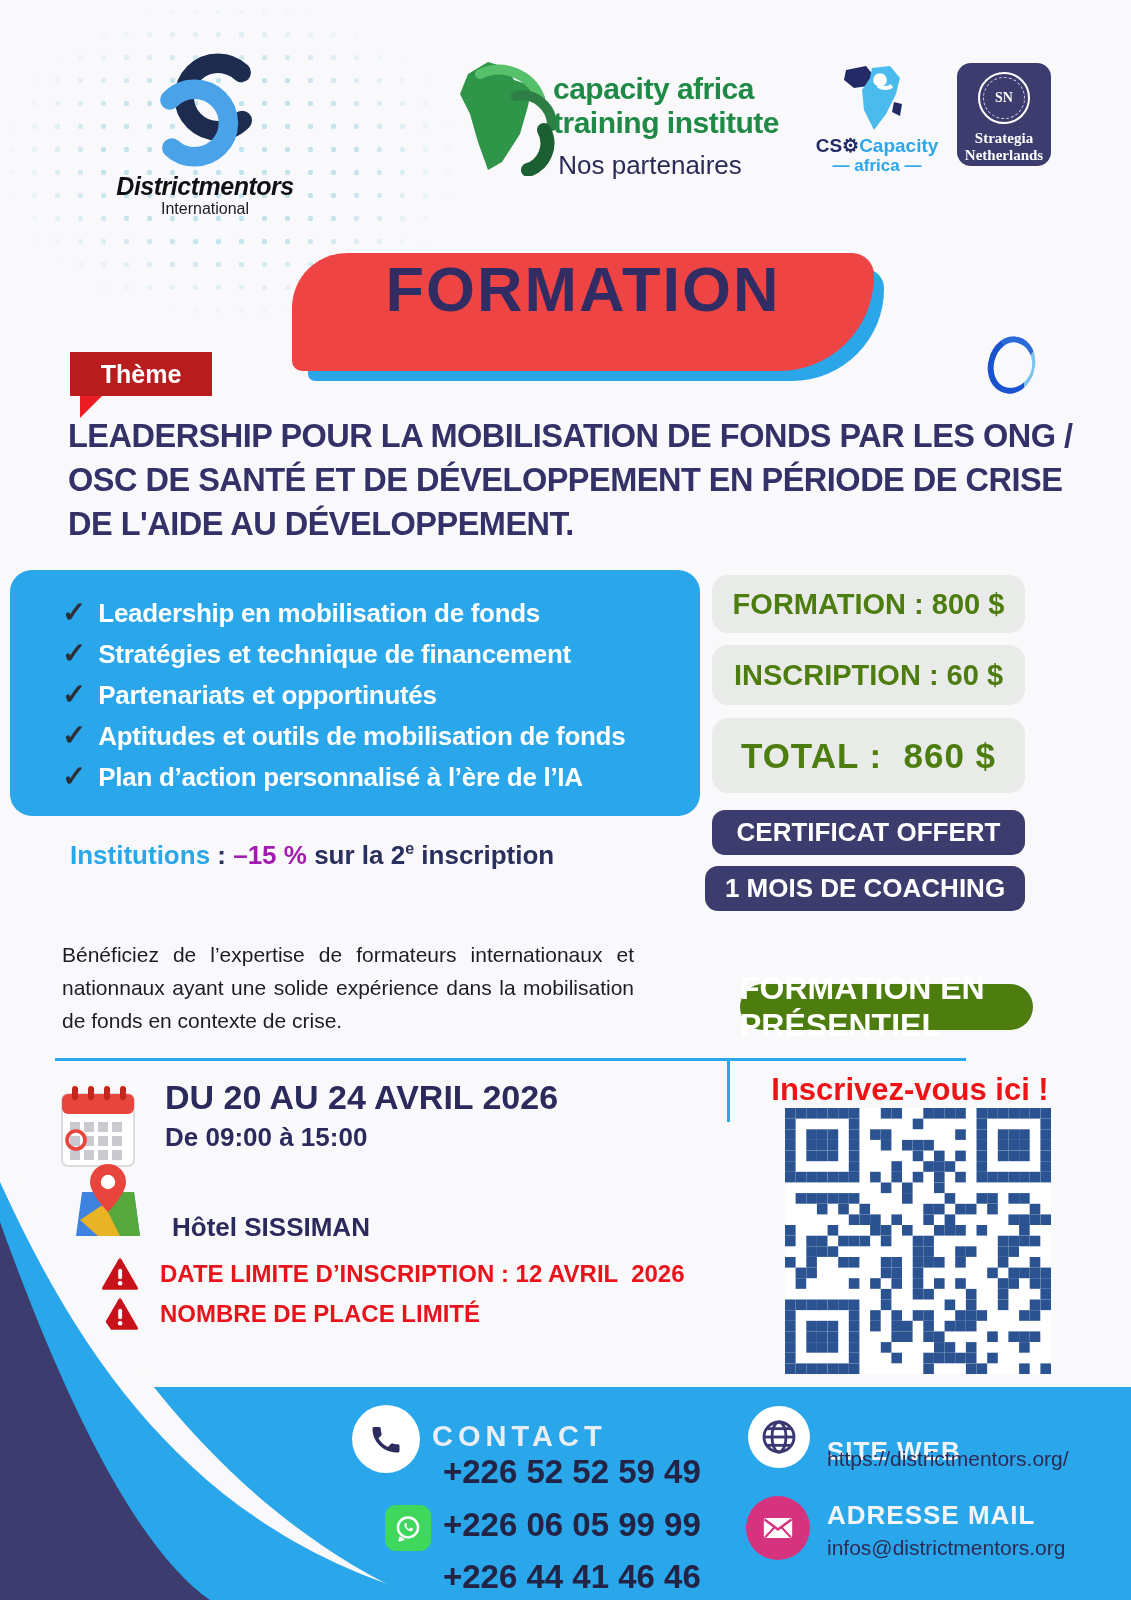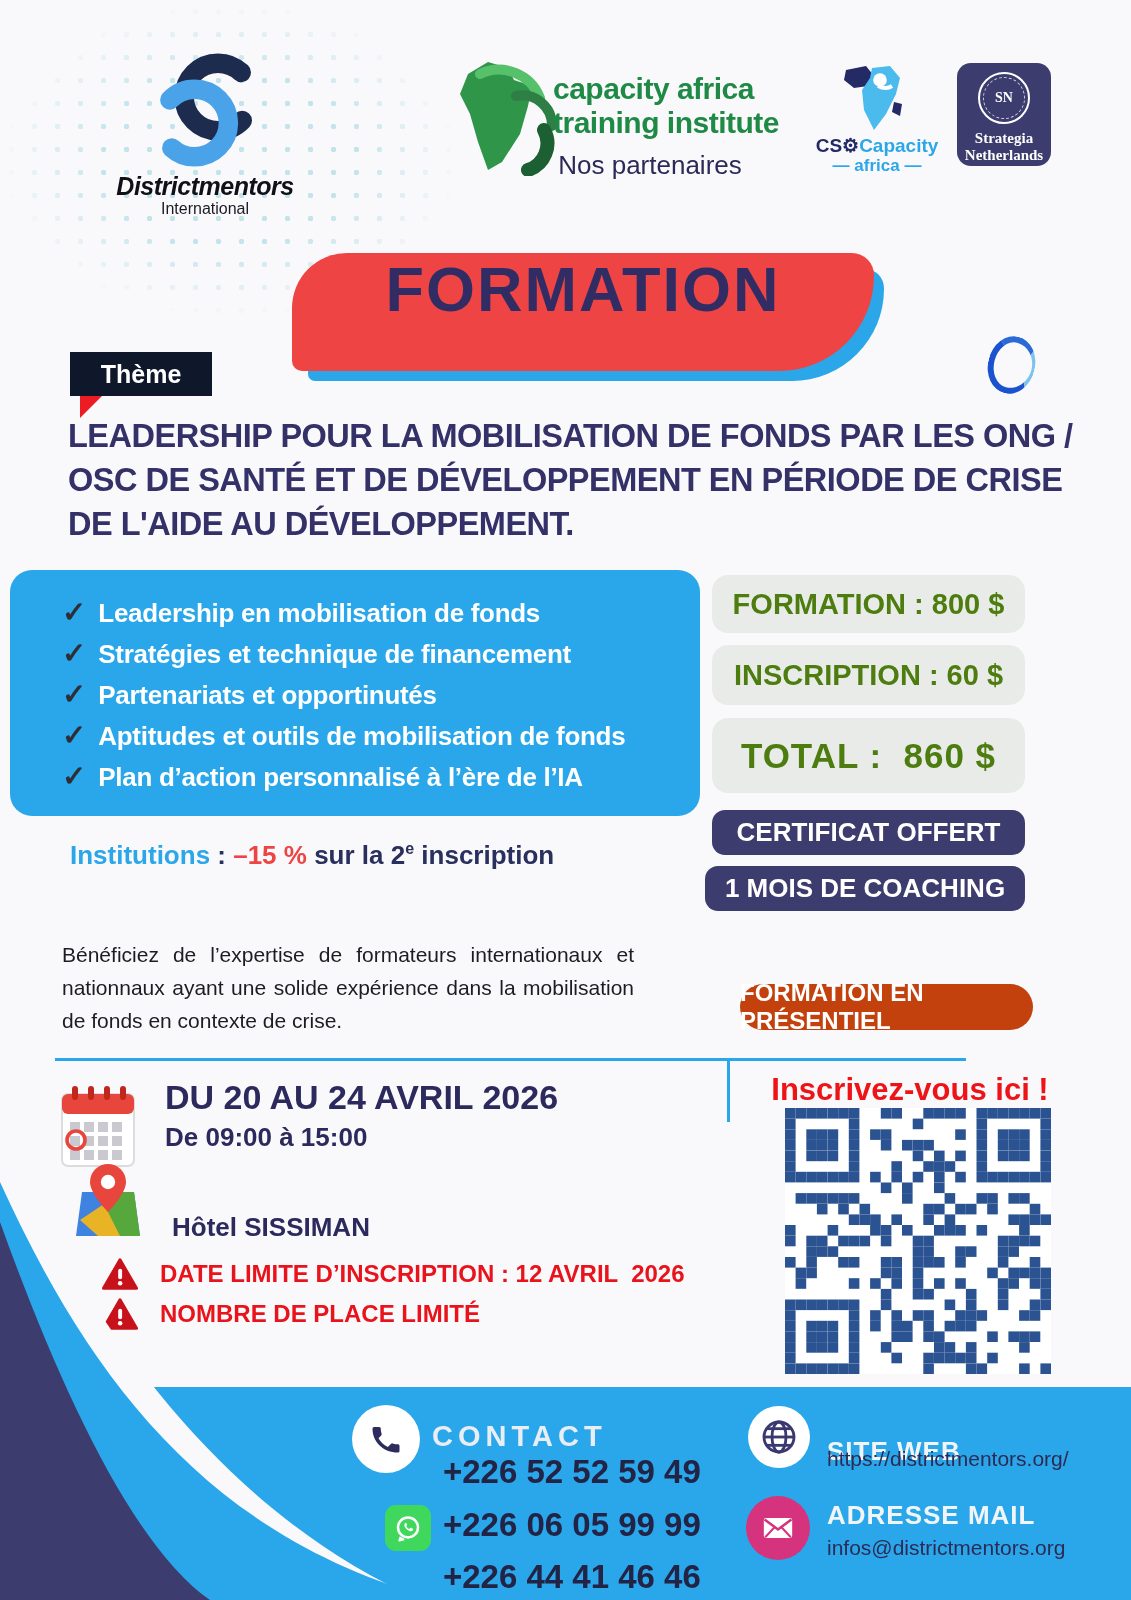--- a/index.html
+++ b/index.html
@@ -29,21 +29,21 @@
   .sn-txt{font-family:"Liberation Serif",serif;font-weight:bold;font-size:14px;color:#fff;}
   .strat-line{font-family:"Liberation Serif",serif;font-weight:bold;font-size:15px;color:#fff;line-height:17px;}
   
   .banner{left:292px;top:253px;width:582px;height:118px;background:#ef4444;
     border-radius:55px 22px 95px 10px;box-shadow:13px 13px 0 -3px #2ba6e8;
     display:flex;align-items:flex-start;justify-content:center;}
   .banner-title{font-size:63px;font-weight:800;color:#312d64;letter-spacing:2px;}
   .ring{left:988px;top:336px;width:38px;height:46px;border-radius:50%;
     border:6px solid #1a53cd;border-right:3px solid #7cc4ee;border-top-color:#2a6ad8;transform:rotate(14deg);}
   
-  .theme-tag{left:70px;top:352px;width:142px;height:44px;background:#0f172a;color:#fff;
+  .theme-tag{left:70px;top:352px;width:142px;height:44px;background:#b91c1c;color:#fff;
     font-weight:bold;font-size:25px;display:flex;align-items:center;justify-content:center;}
   .theme-tag:after{content:"";position:absolute;left:10px;top:44px;border:11px solid transparent;
     border-top-color:#ec1c24;border-left-color:#ec1c24;}
   .headline{left:68px;top:414px;width:1010px;font-weight:800;font-size:32.5px;line-height:44px;
     color:#333168;letter-spacing:-0.5px;}
   
   .topics{left:10px;top:570px;width:690px;height:246px;background:#29a7ea;border-radius:22px;
     padding:25px 0 0 52px;box-sizing:border-box;}
   .topic{display:flex;align-items:baseline;height:41px;}
   .check{color:#2e2e36;font-size:29px;font-weight:bold;margin-right:12px;}
@@ -54,28 +54,28 @@
   .pill1{top:575px;height:58px;font-size:29px;}
   .pill2{top:645px;height:60px;font-size:29px;}
   .pill3{top:718px;height:75px;font-size:35px;letter-spacing:1px;}
   .navy-badge{left:712px;width:313px;height:45px;background:#3d3c6e;border-radius:13px;
     display:flex;align-items:center;justify-content:center;color:#fff;font-weight:bold;font-size:26px;}
   .nb1{top:810px;}
   .nb2{top:866px;left:705px;width:320px;}
   
   .discount{left:70px;top:840px;font-weight:800;font-size:26px;color:#29305e;}
   .discount .inst{color:#2ba6e8;}
-  .discount .pct{color:#ef4444;}
+  .discount .pct{color:#a21caf;}
   .discount sup{font-size:16px;}
   
   .expertise{left:62px;top:938px;width:572px;font-size:21px;line-height:33px;color:#1c1c22;
     text-align:justify;}
   .expertise b{font-weight:normal;}
-  .mode-badge{left:740px;top:984px;width:293px;height:46px;background:#c2410c;border-radius:23px;
-    display:flex;align-items:center;justify-content:center;color:#fff;font-weight:bold;font-size:24px;}
+  .mode-badge{left:740px;top:984px;width:293px;height:46px;background:#4d7c0f;border-radius:23px;
+    display:flex;align-items:center;justify-content:center;color:#fff;font-weight:bold;font-size:32px;}
   
   .hline{left:55px;top:1058px;width:911px;height:3px;background:#29a7ea;}
   .vline{left:727px;top:1058px;width:3px;height:64px;background:#29a7ea;}
   
   .date-line{left:165px;top:1078px;font-weight:800;font-size:34px;color:#2c2a5c;}
   .time-line{left:165px;top:1122px;font-weight:800;font-size:26px;color:#2c2a5c;}
   .city-line{left:165px;top:1168px;font-weight:800;font-size:31px;color:#2c2a5c;}
   .venue-line{left:172px;top:1212px;font-weight:800;font-size:26px;color:#2c2a5c;}
   .warn-row{display:flex;align-items:center;}
   .warn1{left:102px;top:1258px;}

